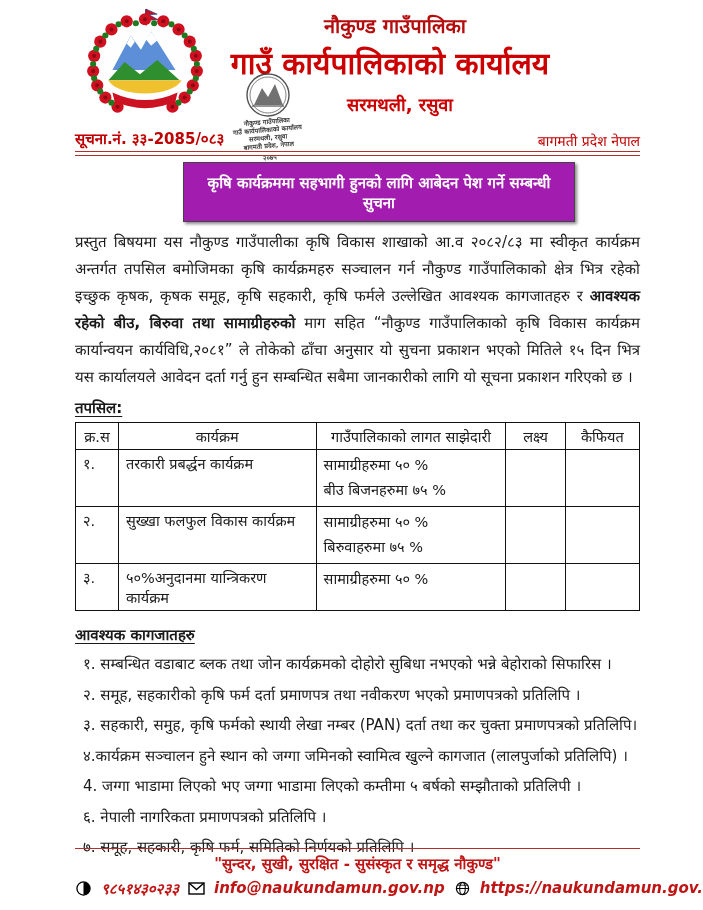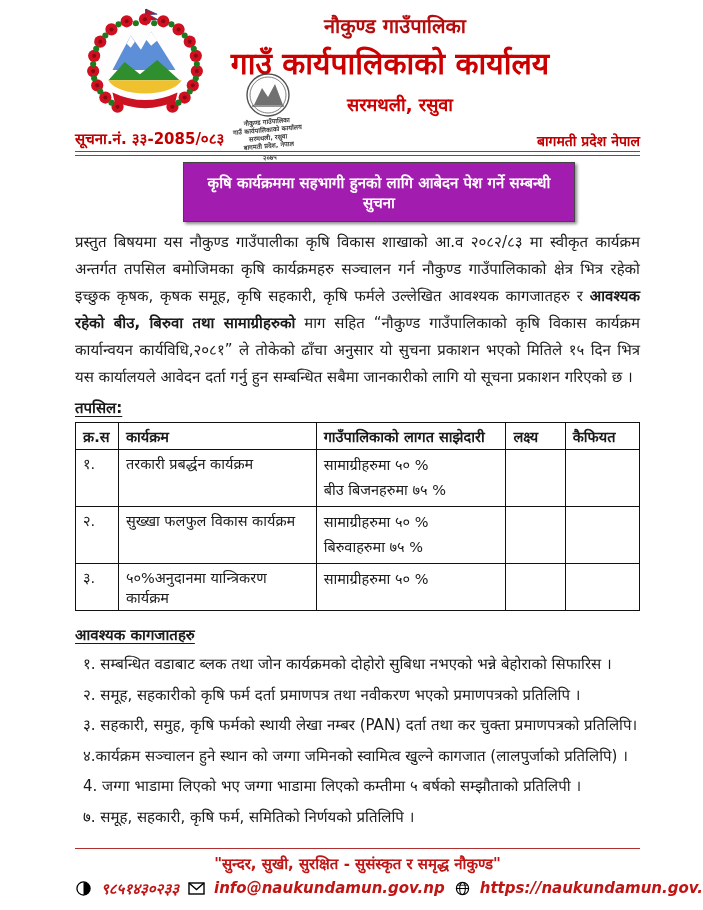--- a/index.html
+++ b/index.html
@@ -23,21 +23,21 @@
     position:absolute; left:260px; top:92px; width:280px; text-align:center;
     font-size:18px; font-weight:bold; color:#cc0000;
   }
   .stamp { position:absolute; left:226px; top:70px; width:84px; height:96px; opacity:.92; }
   .notice-no {
     position:absolute; left:75px; top:128px;
     font-size:15px; font-weight:bold; color:#c00000;
   }
   .province {
     position:absolute; right:63px; top:131px;
-    font-size:14px; font-weight:bold; color:#c00000;
+    font-size:14px; font-weight:normal; color:#c00000;
   }
   .dbl-line {
     position:absolute; left:75px; top:151px; width:565px; height:5px;
     border-top:1.5px solid #b03030; border-bottom:1.5px solid #b03030;
   }
   
   .main { position:absolute; left:75px; top:162px; width:565px; }
   .banner {
     margin-left:108px; width:392px; background:#a21caf; color:#ffffff;
     border:1px solid #444; box-shadow:2px 2px 3px #8a8a8a;
@@ -48,21 +48,21 @@
     margin-top:7px; font-size:15px; line-height:27px; text-align:justify;
   }
   .sec-head {
     margin-top:6px; font-size:15px; font-weight:bold;
     text-decoration:underline; text-underline-offset:3px;
   }
   table.tbl {
     margin-top:5px; border-collapse:collapse; width:565px; font-size:14.5px;
   }
   .tbl th, .tbl td { border:1.4px solid #111; padding:3px 7px; vertical-align:top; text-align:left; font-weight:normal; }
-  .tbl th { font-weight:bold; }
+  .tbl th { font-weight:normal;text-align:center; }
   .col-sn{width:43px;} .col-prog{width:202px;} .col-share{width:194px;}
   .col-target{width:60px;} .col-remark{width:75px;}
   .share-line { line-height:25px; }
   .doc-head { margin-top:13px; font-size:15px; font-weight:bold; text-decoration:underline; text-underline-offset:3px; }
   .doc-list { margin-top:9px; margin-left:8px; }
   .doc-item { font-size:15px; margin-bottom:10.5px; }
   
   .sign-block { position:absolute; right:55px; top:788px; width:170px; text-align:center; }
   .sign-scribble { width:110px; height:38px; display:block; margin:0 auto -4px auto; }
   .sign-title { font-size:13px; font-weight:bold; color:#222; }
@@ -226,20 +226,21 @@
     </tbody>
       </table>
 
     <div class="doc-head">आवश्यक कागजातहरु</div>
     <div class="doc-list">
       <div class="doc-item">१. सम्बन्धित वडाबाट ब्लक तथा जोन कार्यक्रमको दोहोरो सुबिधा नभएको भन्ने बेहोराको सिफारिस ।</div>
       <div class="doc-item">२. समूह, सहकारीको कृषि फर्म दर्ता प्रमाणपत्र तथा नवीकरण भएको प्रमाणपत्रको प्रतिलिपि ।</div>
       <div class="doc-item">३. सहकारी, समुह, कृषि फर्मको स्थायी लेखा नम्बर (PAN) दर्ता तथा कर चुक्ता प्रमाणपत्रको प्रतिलिपि।</div>
       <div class="doc-item">४.कार्यक्रम सञ्चालन हुने स्थान को जग्गा जमिनको स्वामित्व खुल्ने कागजात (लालपुर्जाको प्रतिलिपि) ।</div>
       <div class="doc-item">4. जग्गा भाडामा लिएको भए जग्गा भाडामा लिएको कम्तीमा ५ बर्षको सम्झौताको प्रतिलिपी ।</div>
+      <div class="doc-item">६. नेपाली नागरिकता प्रमाणपत्रको प्रतिलिपि ।</div>
       <div class="doc-item">७. समूह, सहकारी, कृषि फर्म, समितिको निर्णयको प्रतिलिपि ।</div>
     </div>
 
   </div>
 
 
   <div class="footer">
     <div class="footer-line"></div>
     <div class="slogan">"सुन्दर, सुखी, सुरक्षित  -  सुसंस्कृत र समृद्ध नौकुण्ड"</div>
     <div class="contact-row">

